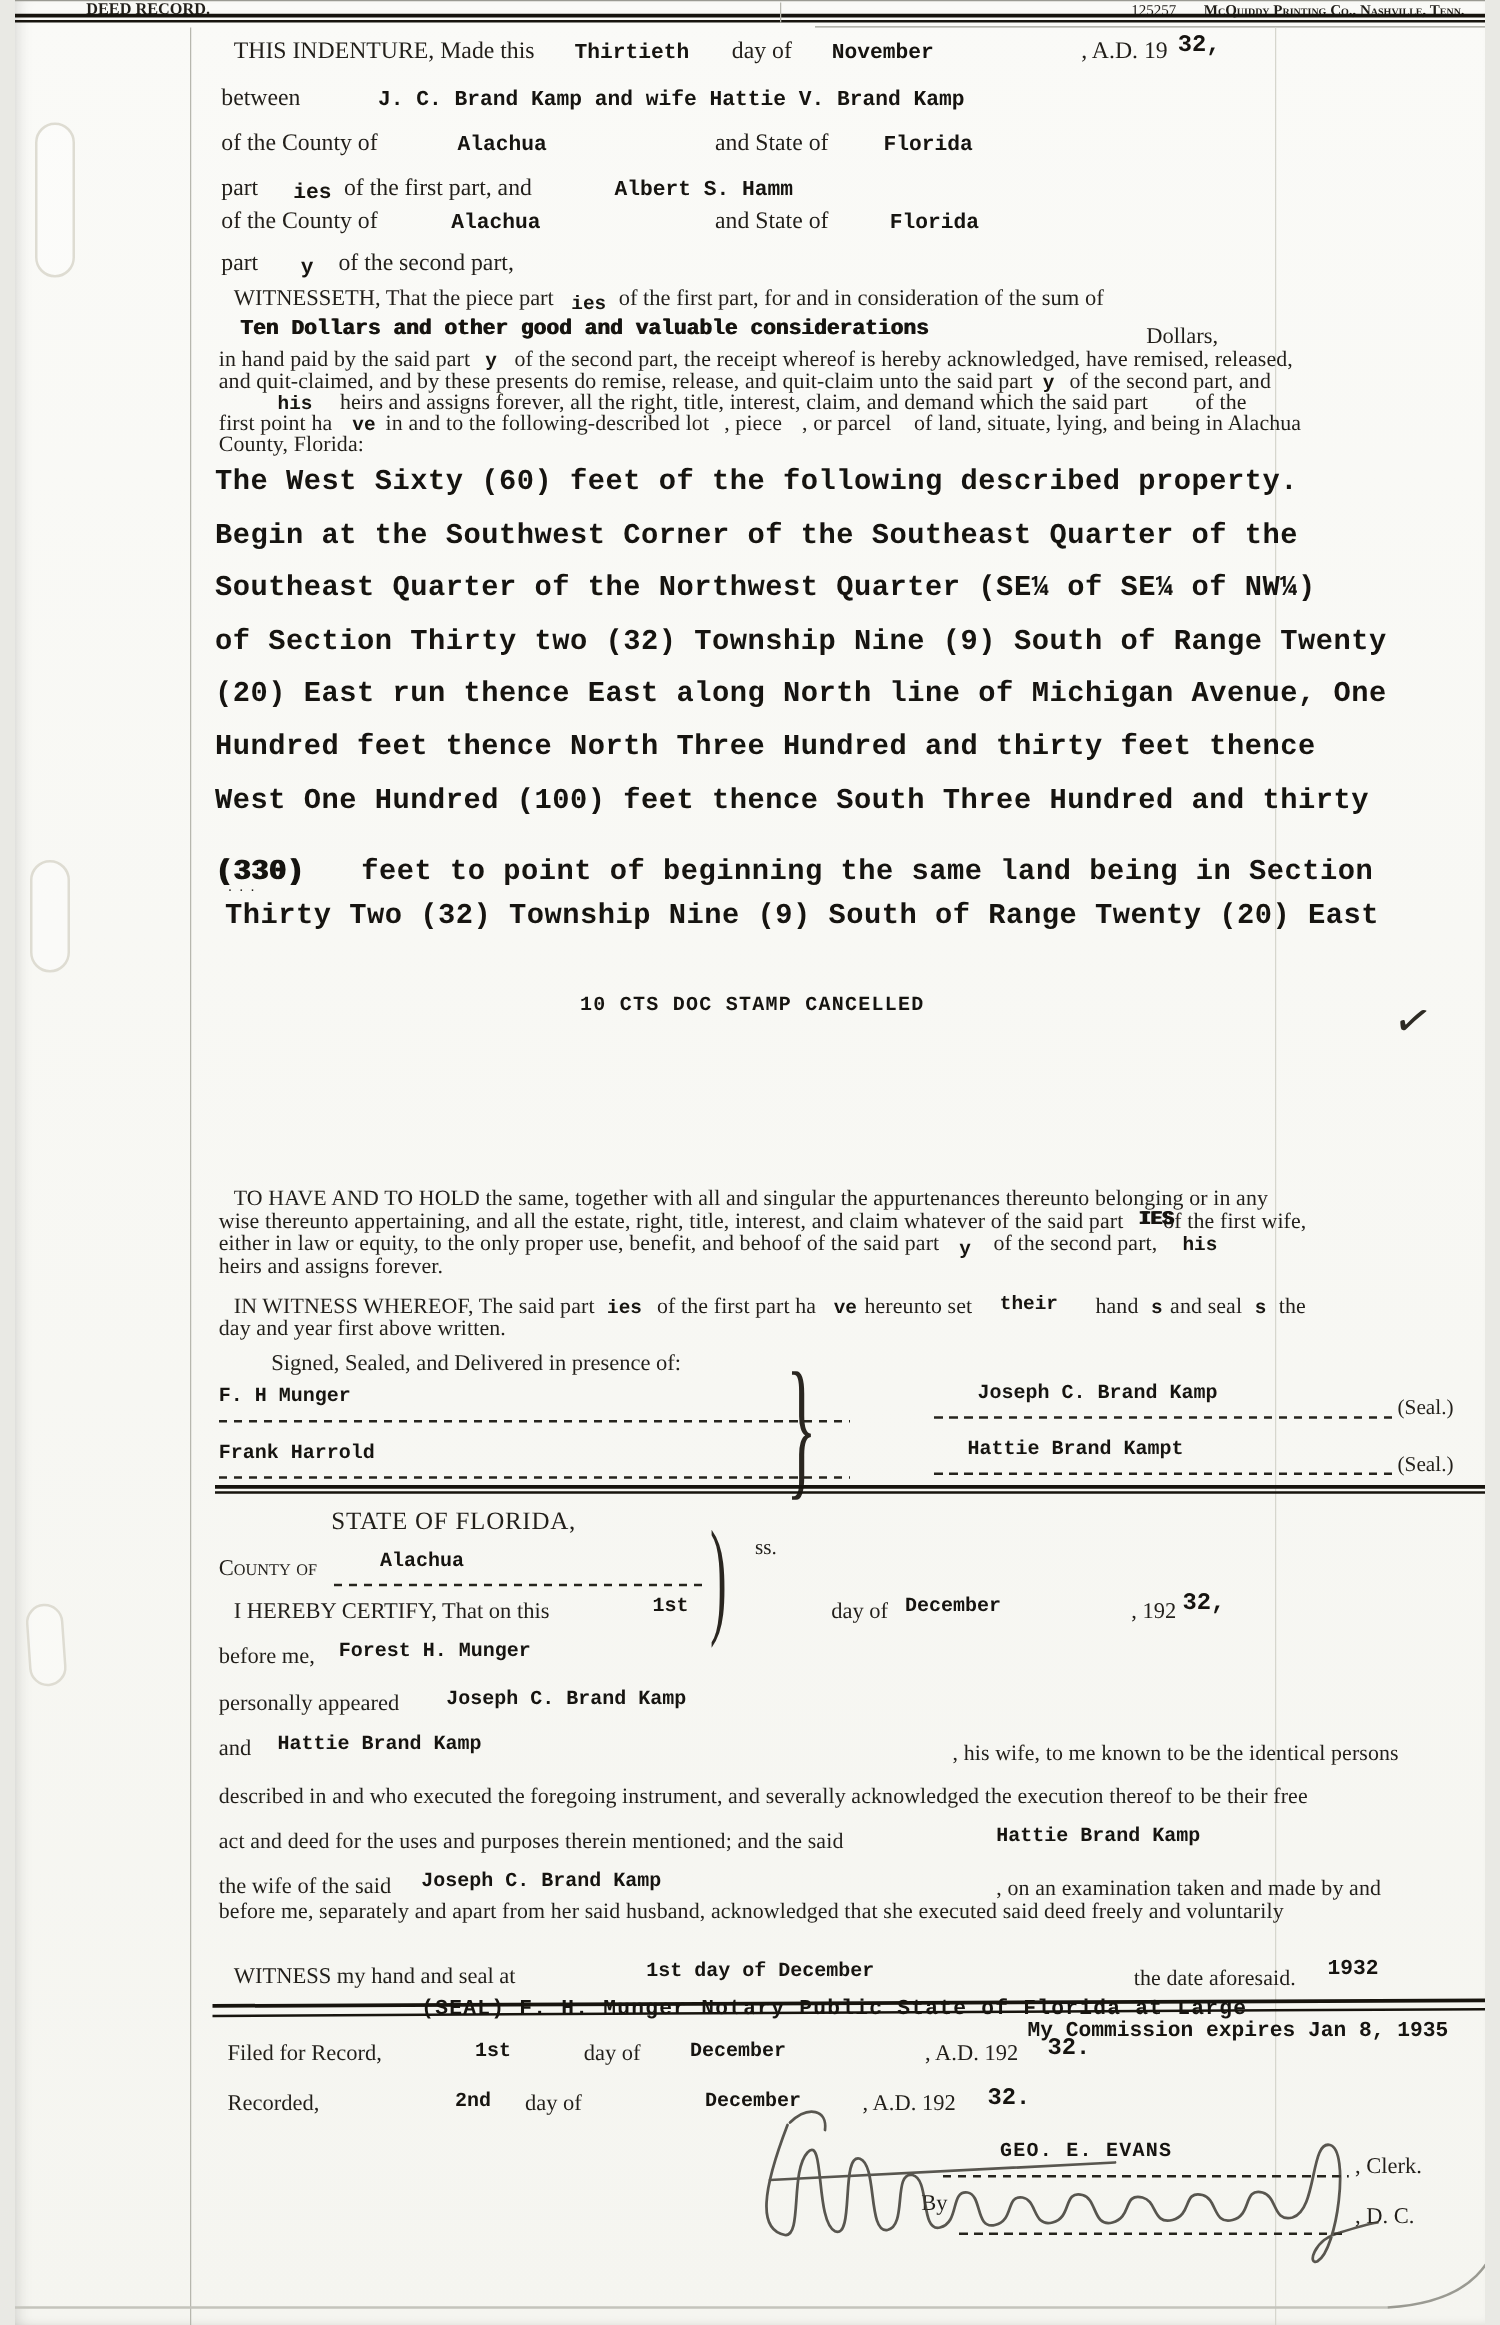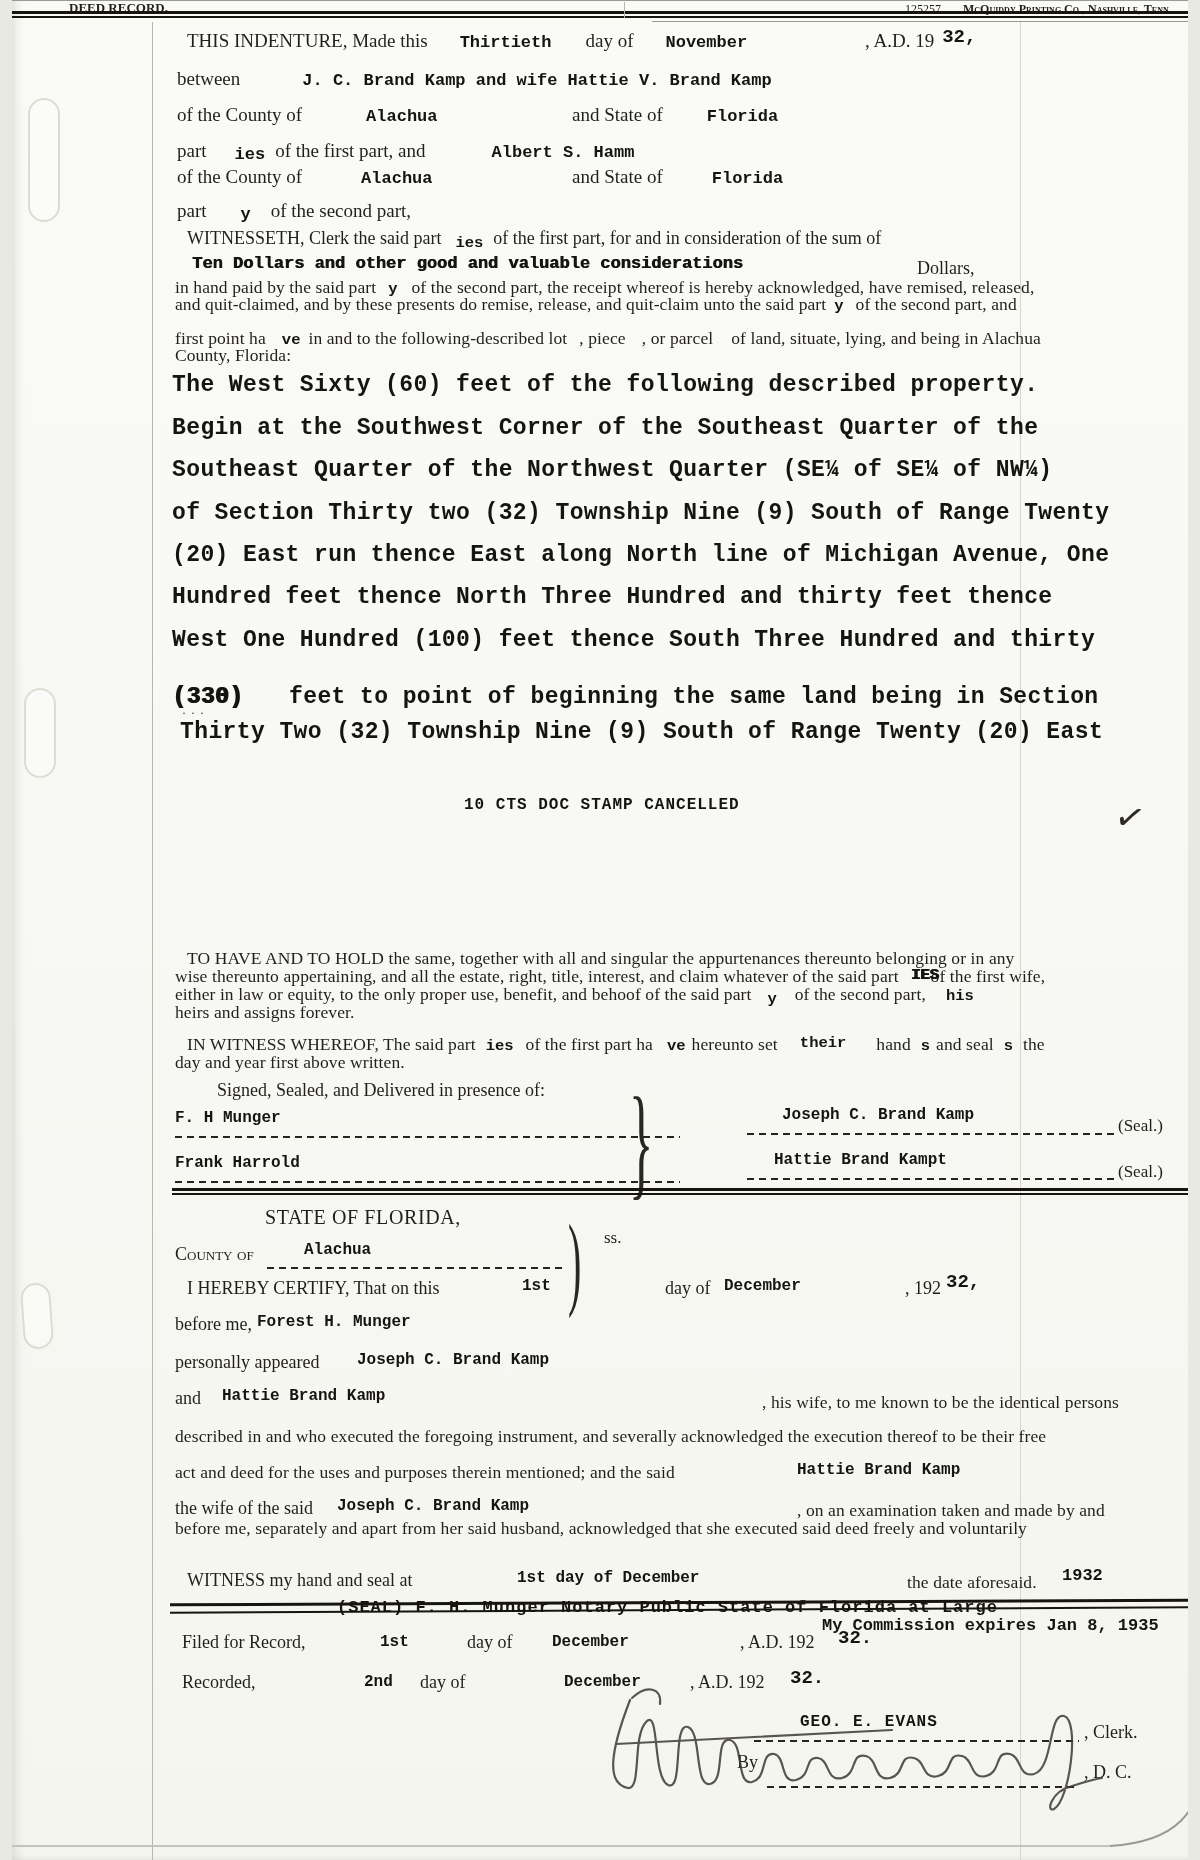--- a/index.html
+++ b/index.html
@@ -95,39 +95,44 @@
     <span class="p19">and State of</span>
     <span class="t t17" style="margin-left:45px;">Florida</span>
   </div>
   <div class="row" style="left:165px;top:200px;">
     <span class="p19">part</span>
     <span class="t t17 low2" style="margin-left:30px;">y</span>
     <span class="p19" style="margin-left:16px;">of the second part,</span>
   </div>
 
   <div class="row" style="left:175px;top:228px;">
-    <span class="p18">WITNESSETH, Clerk the said part</span>
+    <span class="p18">WITNESSETH, That the piece part</span>
     <span class="t t15 low" style="margin-left:10px;">ies</span>
     <span class="p18" style="margin-left:6px;">of the first part, for and in consideration of the sum of</span>
   </div>
   <div class="row" style="left:180px;top:254px;">
     <span class="t t17 heavy">Ten Dollars  and other good and valuable considerations</span>
   </div>
   <div class="row" style="left:905px;top:258px;">
     <span class="p18">Dollars,</span>
   </div>
   <div class="row" style="left:163px;top:277px;">
     <span class="pd">in hand paid by the said part</span>
     <span class="t t15" style="margin-left:8px;">y</span>
     <span class="pd" style="margin-left:10px;">of the second part, the receipt whereof is hereby acknowledged, have remised, released,</span>
   </div>
   <div class="row" style="left:163px;top:294px;">
     <span class="pd">and quit-claimed, and by these presents do remise, release, and quit-claim unto the said part</span>
     <span class="t t15" style="margin-left:4px;">y</span>
     <span class="pd" style="margin-left:8px;">of the second part, and</span>
+  </div>
+  <div class="row" style="left:210px;top:311px;">
+    <span class="t t15">his</span>
+    <span class="pd" style="margin-left:18px;">heirs and assigns forever, all the right, title, interest, claim, and demand which the said part</span>
+    <span class="pd" style="margin-left:34px;">of the</span>
   </div>
   <div class="row" style="left:163px;top:328px;">
     <span class="pd">first point ha</span>
     <span class="t t15" style="margin-left:12px;">ve</span>
     <span class="pd" style="margin-left:4px;">in and to the following-described lot</span>
     <span class="pd" style="margin-left:8px;">, piece</span>
     <span class="pd" style="margin-left:12px;">, or parcel</span>
     <span class="pd" style="margin-left:14px;">of land, situate, lying, and being in Alachua</span>
   </div>
   <div class="row" style="left:163px;top:345px;">
@@ -210,21 +215,21 @@
   <div class="row" style="left:592px;top:1228px;"><span class="p17">ss.</span></div>
 
   <div class="row" style="left:175px;top:1278px;"><span class="p18">I HEREBY CERTIFY, That on this</span></div>
   <div class="row" style="left:510px;top:1276px;"><span class="t t16">1st</span></div>
   <div class="row" style="left:653px;top:1278px;"><span class="p18">day of</span></div>
   <div class="row" style="left:712px;top:1276px;"><span class="t t16">December</span></div>
   <div class="row" style="left:893px;top:1278px;"><span class="p18">, 192</span></div>
   <div class="row" style="left:934px;top:1272px;"><span class="t t19">32,</span></div>
 
   <div class="row" style="left:163px;top:1314px;"><span class="p18">before me,</span></div>
-  <div class="row" style="left:245px;top:1312px;"><span class="t t16">Forest H. Munger</span></div>
+  <div class="row" style="left:259px;top:1312px;"><span class="t t16">Forest H. Munger</span></div>
   <div class="row" style="left:163px;top:1352px;"><span class="p18">personally appeared</span></div>
   <div class="row" style="left:345px;top:1350px;"><span class="t t16">Joseph C. Brand Kamp</span></div>
   <div class="row" style="left:163px;top:1388px;"><span class="p18">and</span></div>
   <div class="row" style="left:210px;top:1386px;"><span class="t t16">Hattie Brand Kamp</span></div>
   <div class="row" style="left:750px;top:1392px;font-family:Liberation Serif, serif;"><span class="pd">, his wife, to me known to be the identical persons</span></div>
   <div class="row" style="left:163px;top:1426px;"><span class="pd">described in and who executed the foregoing instrument, and severally acknowledged the execution thereof to be their free</span></div>
   <div class="row" style="left:163px;top:1462px;"><span class="pd">act and deed for the uses and purposes therein mentioned; and the said</span></div>
   <div class="row" style="left:785px;top:1460px;"><span class="t t16">Hattie Brand Kamp</span></div>
   <div class="row" style="left:163px;top:1498px;"><span class="p18">the wife of the said</span></div>
   <div class="row" style="left:325px;top:1496px;"><span class="t t16">Joseph C. Brand Kamp</span></div>

